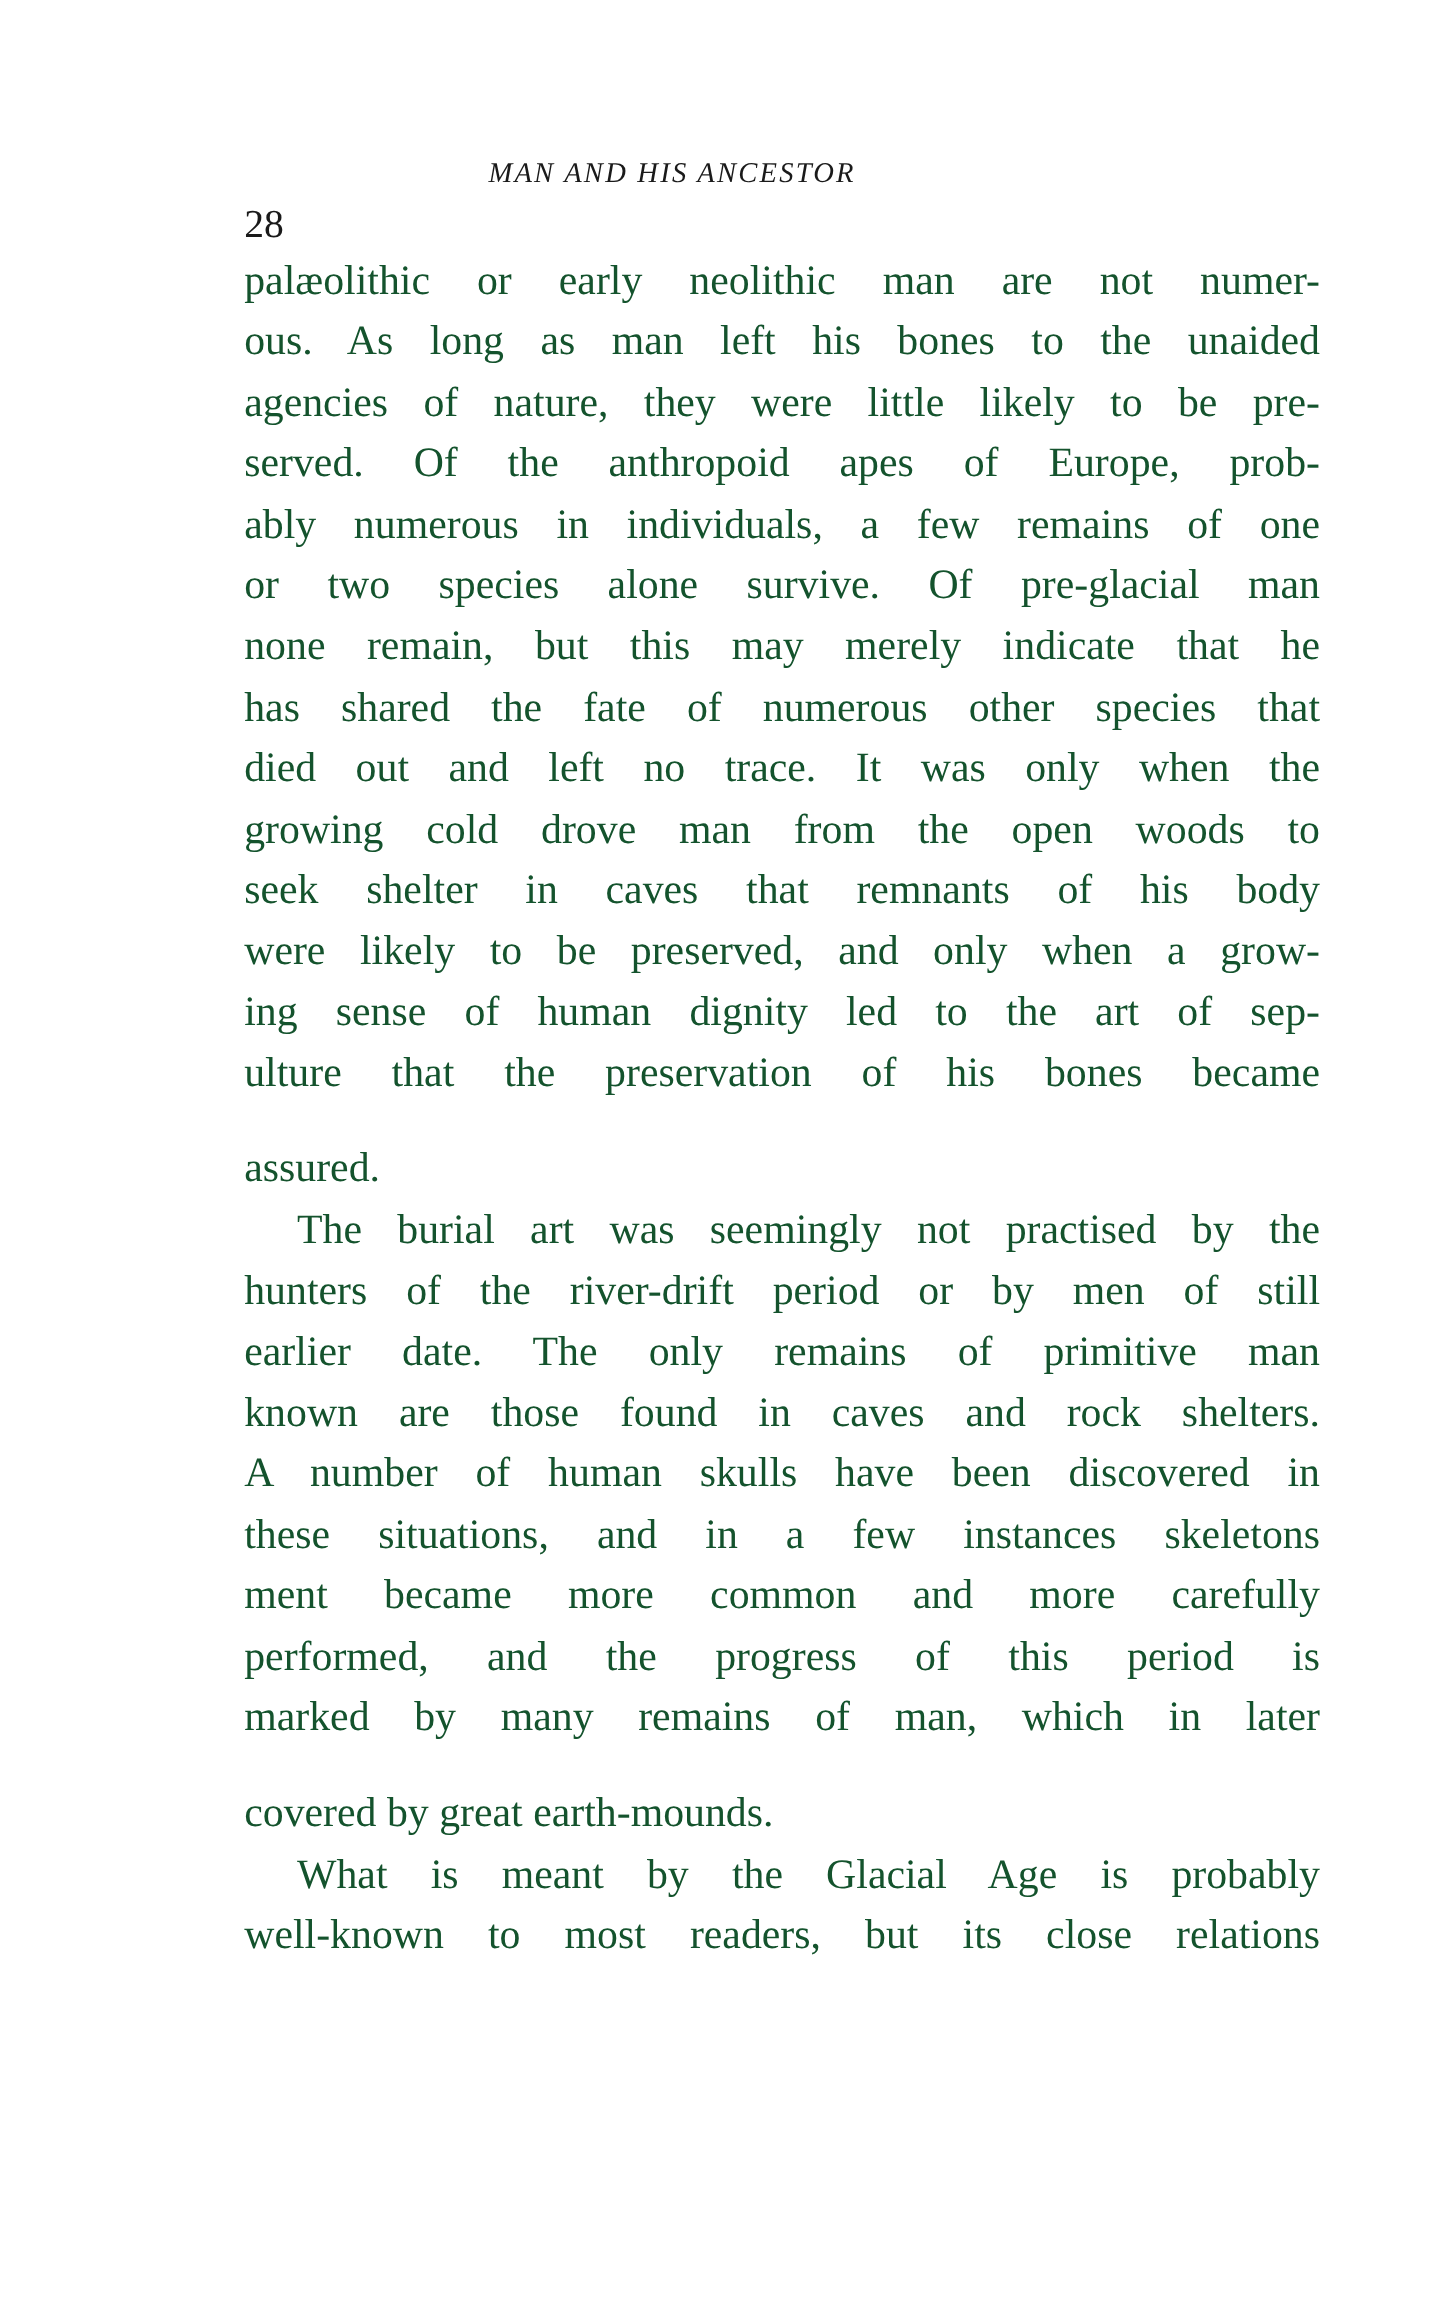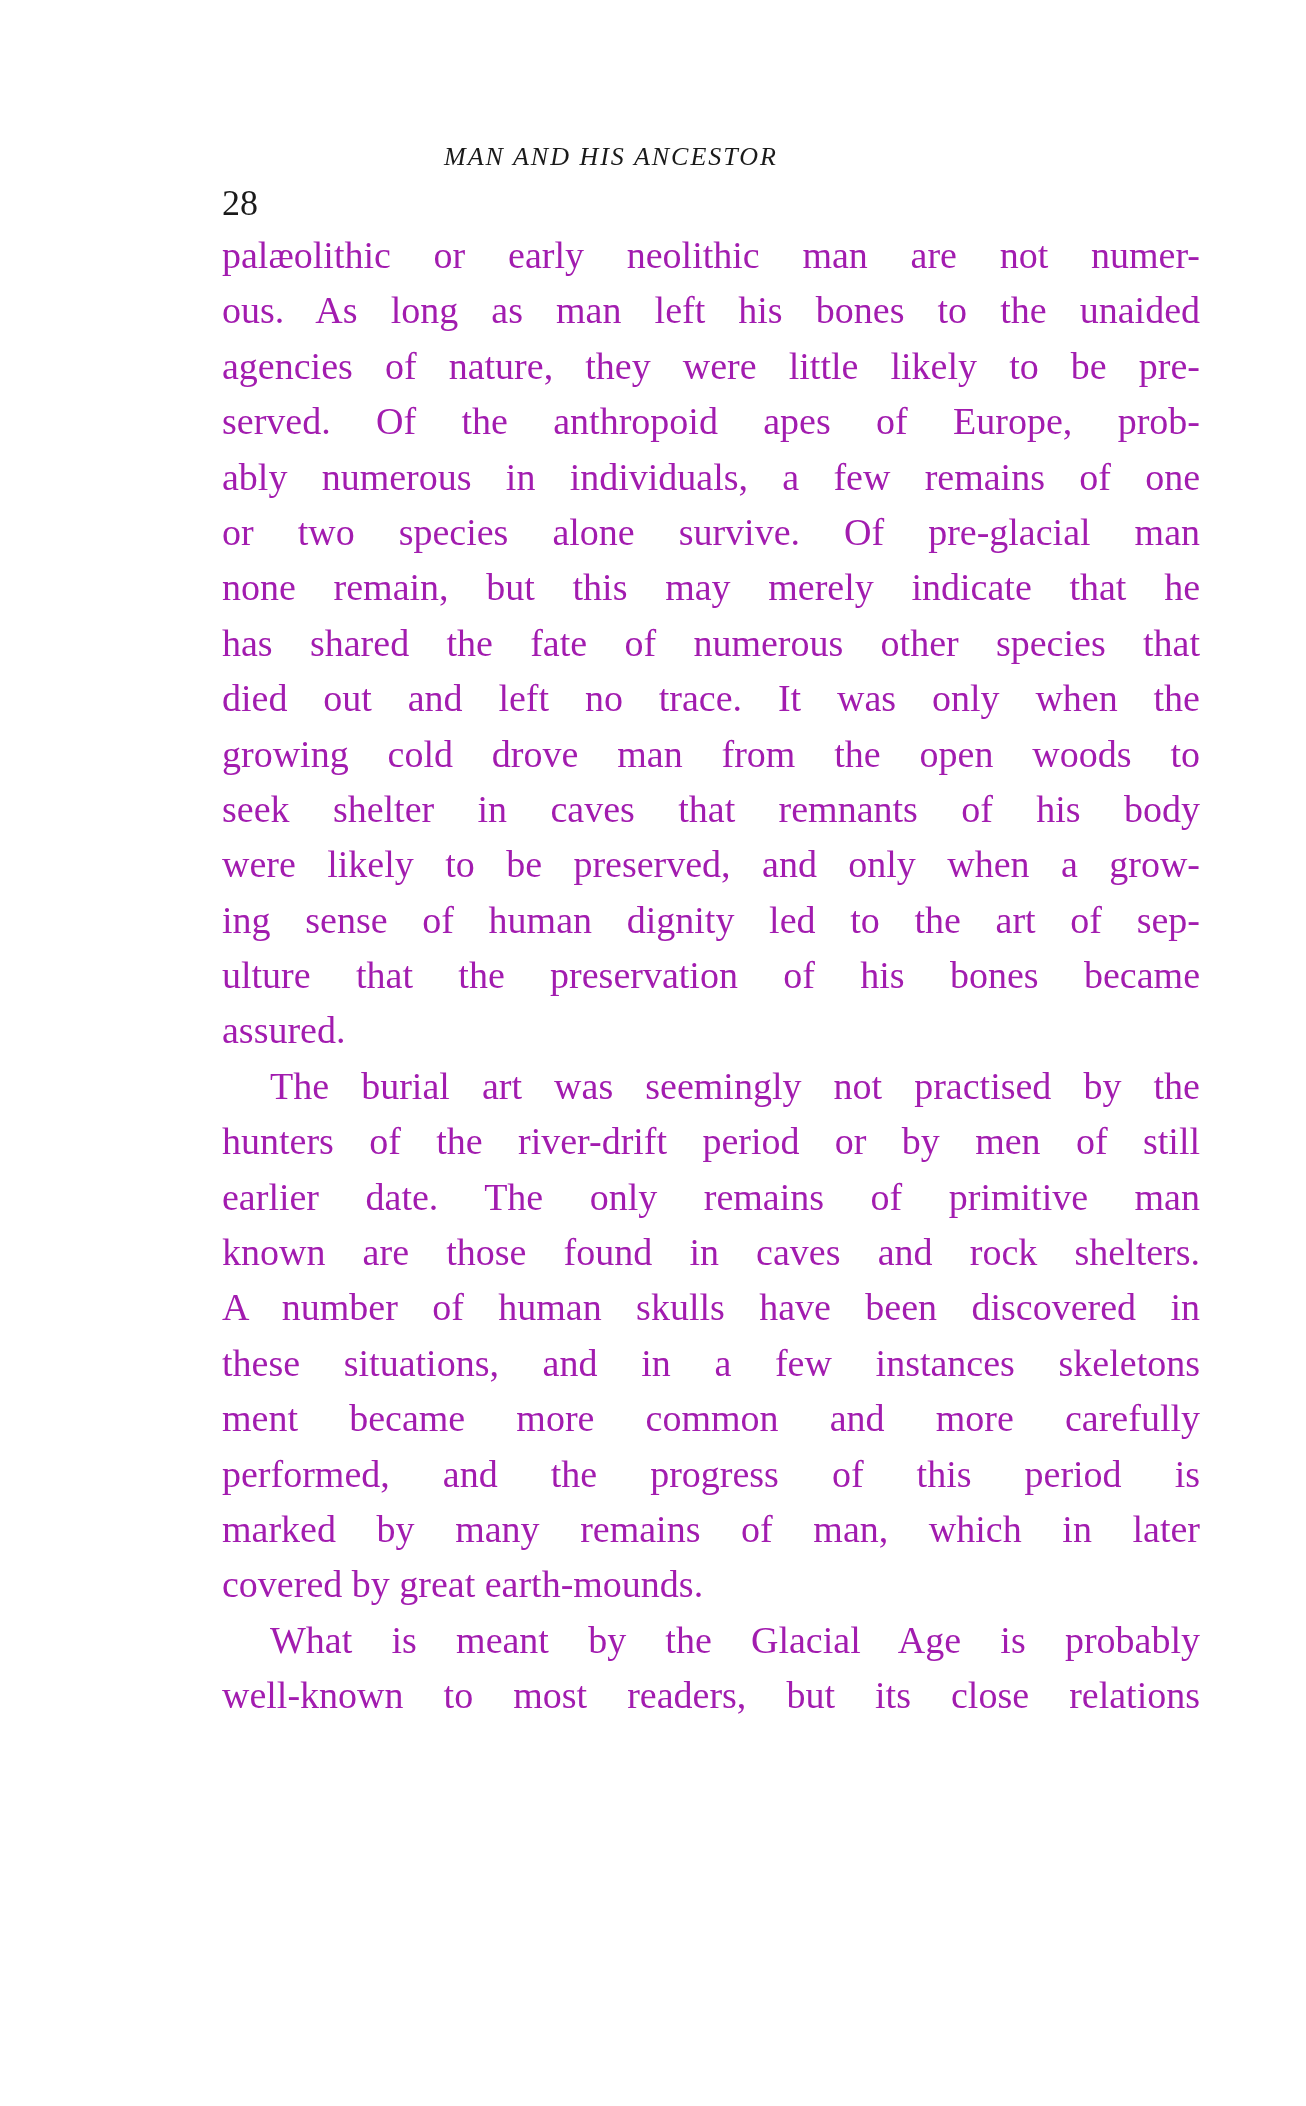--- a/index.html
+++ b/index.html
@@ -3,23 +3,23 @@
 <meta charset="utf-8">
 <style>
   html, body { margin:0; padding:0; background:#ffffff; }
   body { width:1306px; height:2106px; position:relative; overflow:hidden; }
   .page { position:absolute; left:0; top:0; width:1306px; height:2106px; background:#fff; }
   .running-head { position:absolute; top:138px; left:222px; width:978px; height:50px;
     font-family:"Liberation Serif","DejaVu Serif",serif; color:#1a1a1a; }
   .page-num { position:absolute; left:0; top:0; font-size:36px;margin-top:44px; }
   .head-title { position:absolute; left:222px; top:4px; font-size:26px; font-style:italic; letter-spacing:2px; }
   .body-text { position:absolute; left:222px; top:228px; width:978px;
-    font-family:"Liberation Serif","DejaVu Serif",serif; font-size:38px; line-height:55.4px; color:#a21caf; }
+    font-family:"Liberation Serif","DejaVu Serif",serif; font-size:38px; line-height:55.4px; color:#14532d; }
   .line { display:block; white-space:nowrap; text-align:justify; text-align-last:justify; height:55.4px; }
-  .line.last { text-align-last:left; }
+  .line.last { text-align-last:left;margin-top:32px; }
   .line.indent { padding-left:48px; }
 </style>
 </head>
 <body>
 
 <div class="page">
   <div class="running-head">
     <span class="page-num">28</span>
     <span class="head-title">MAN AND HIS ANCESTOR</span>
   </div>

